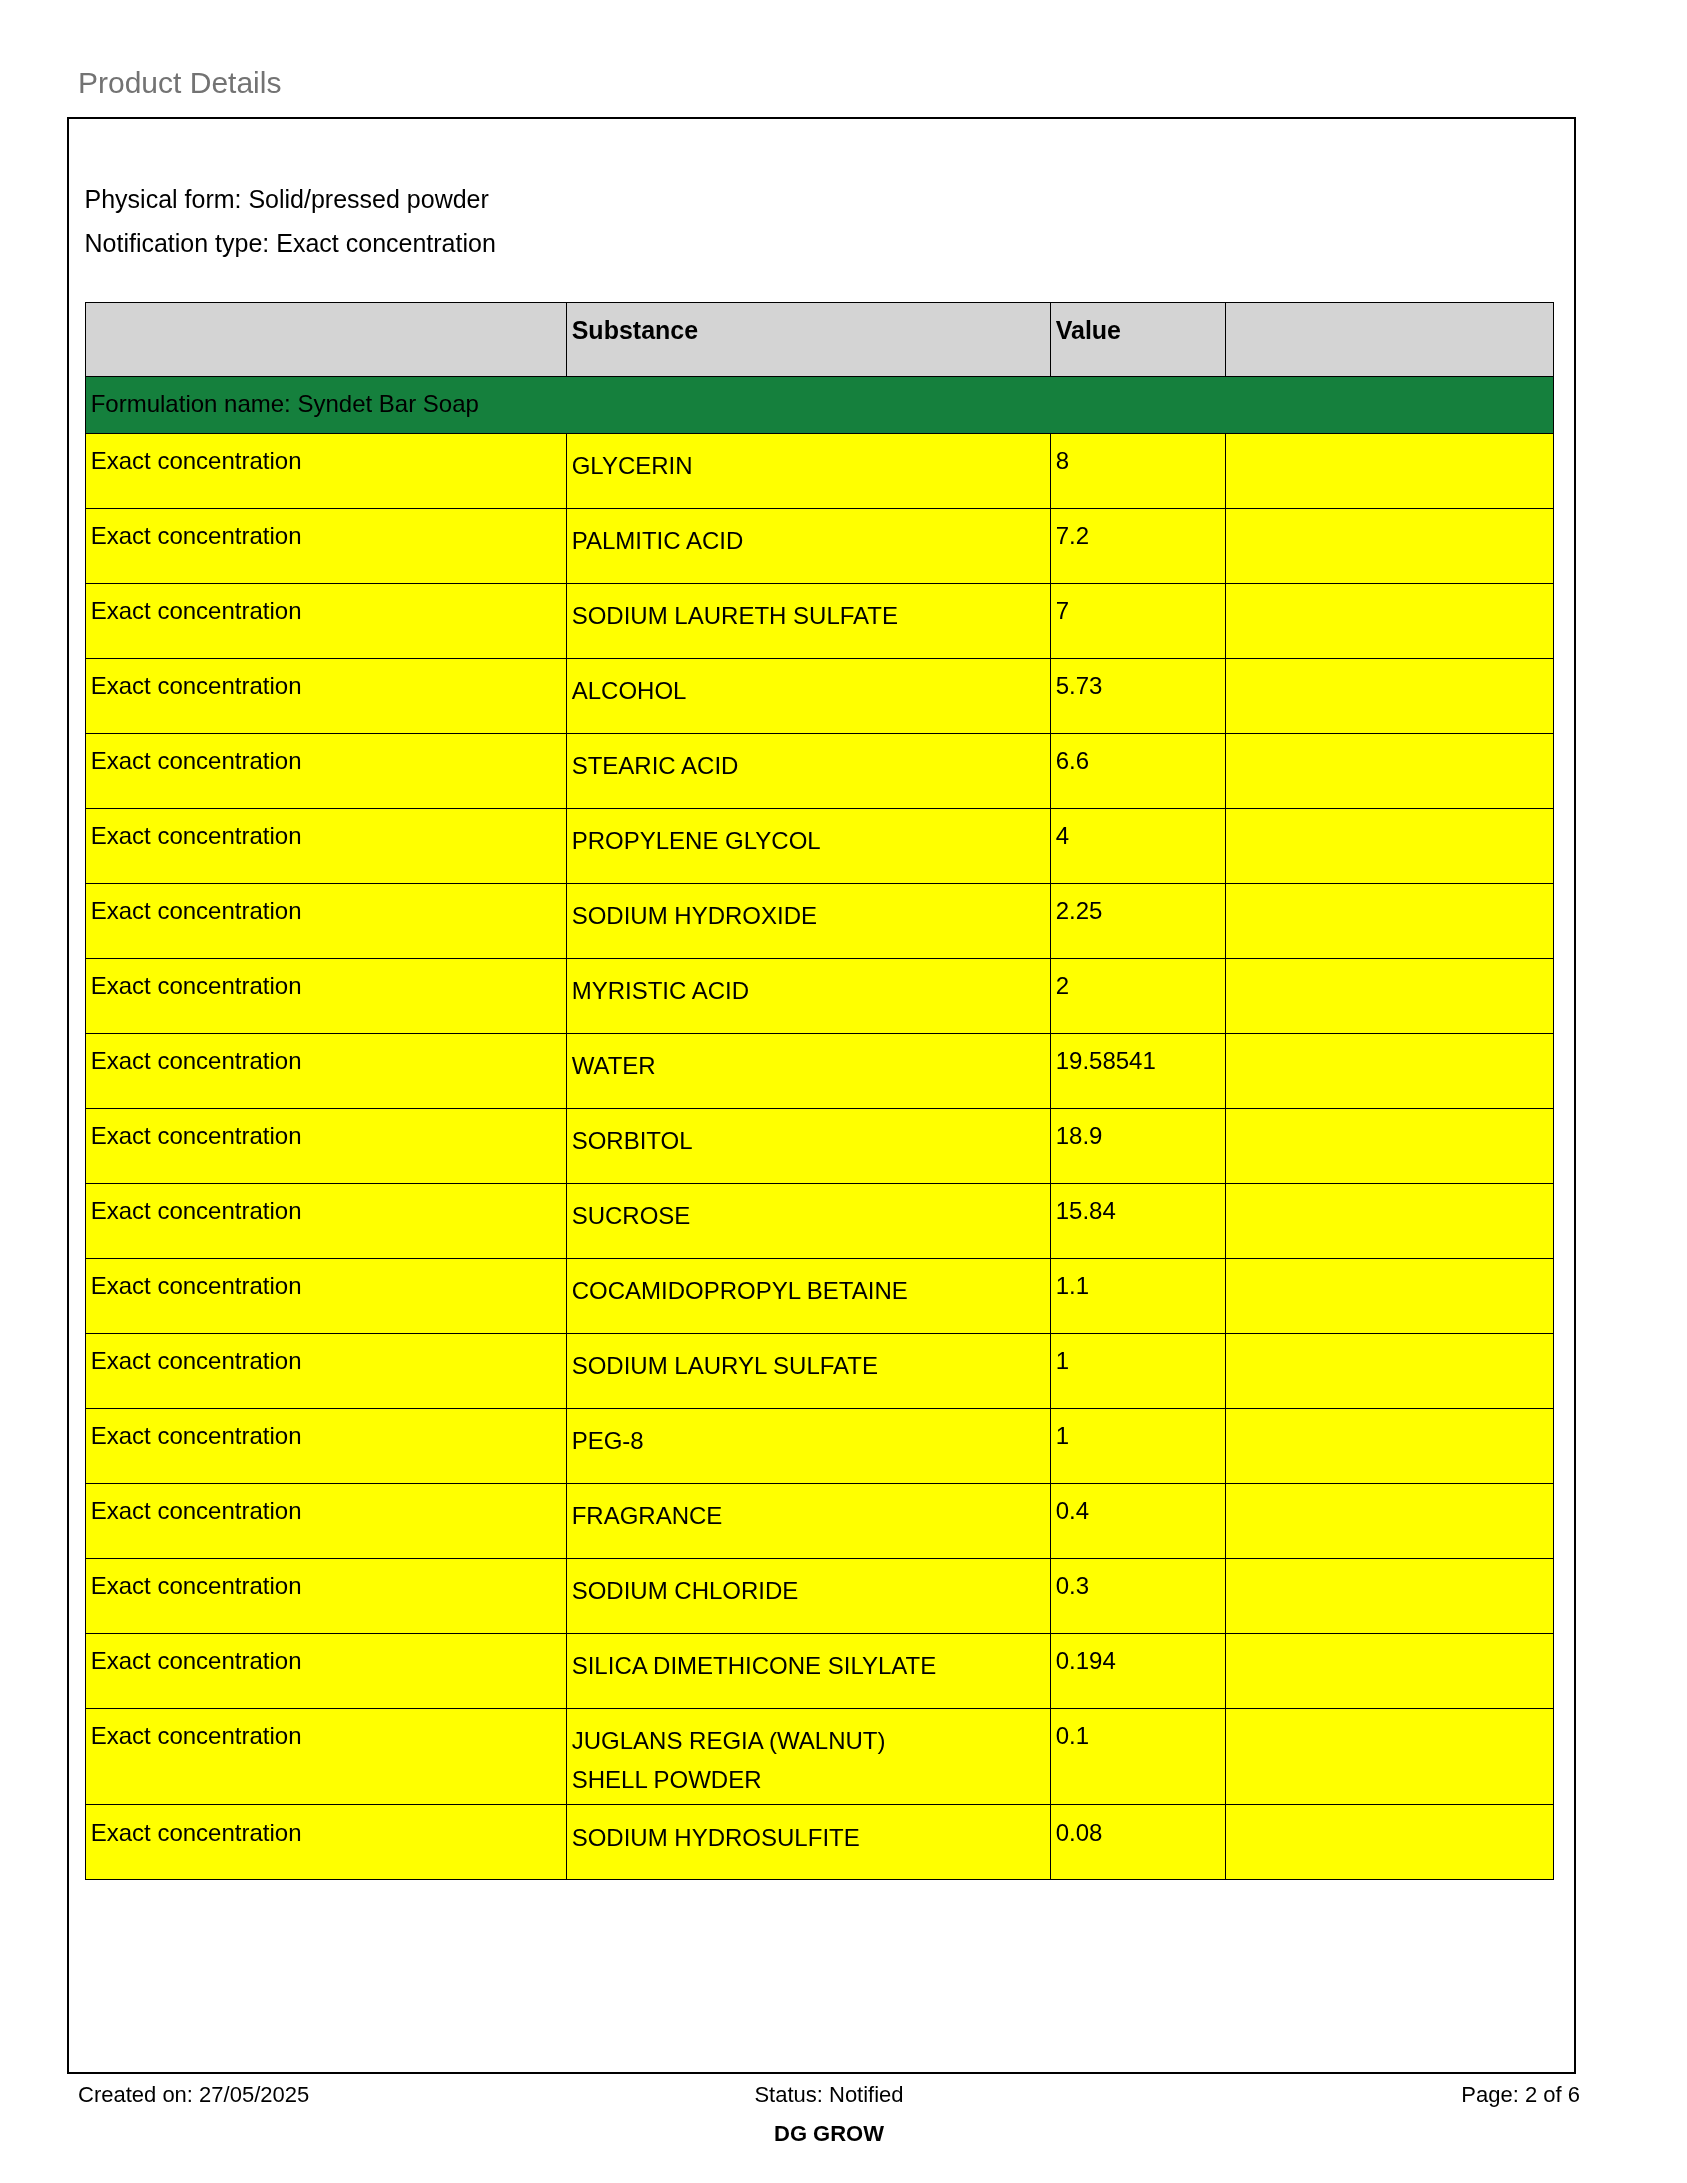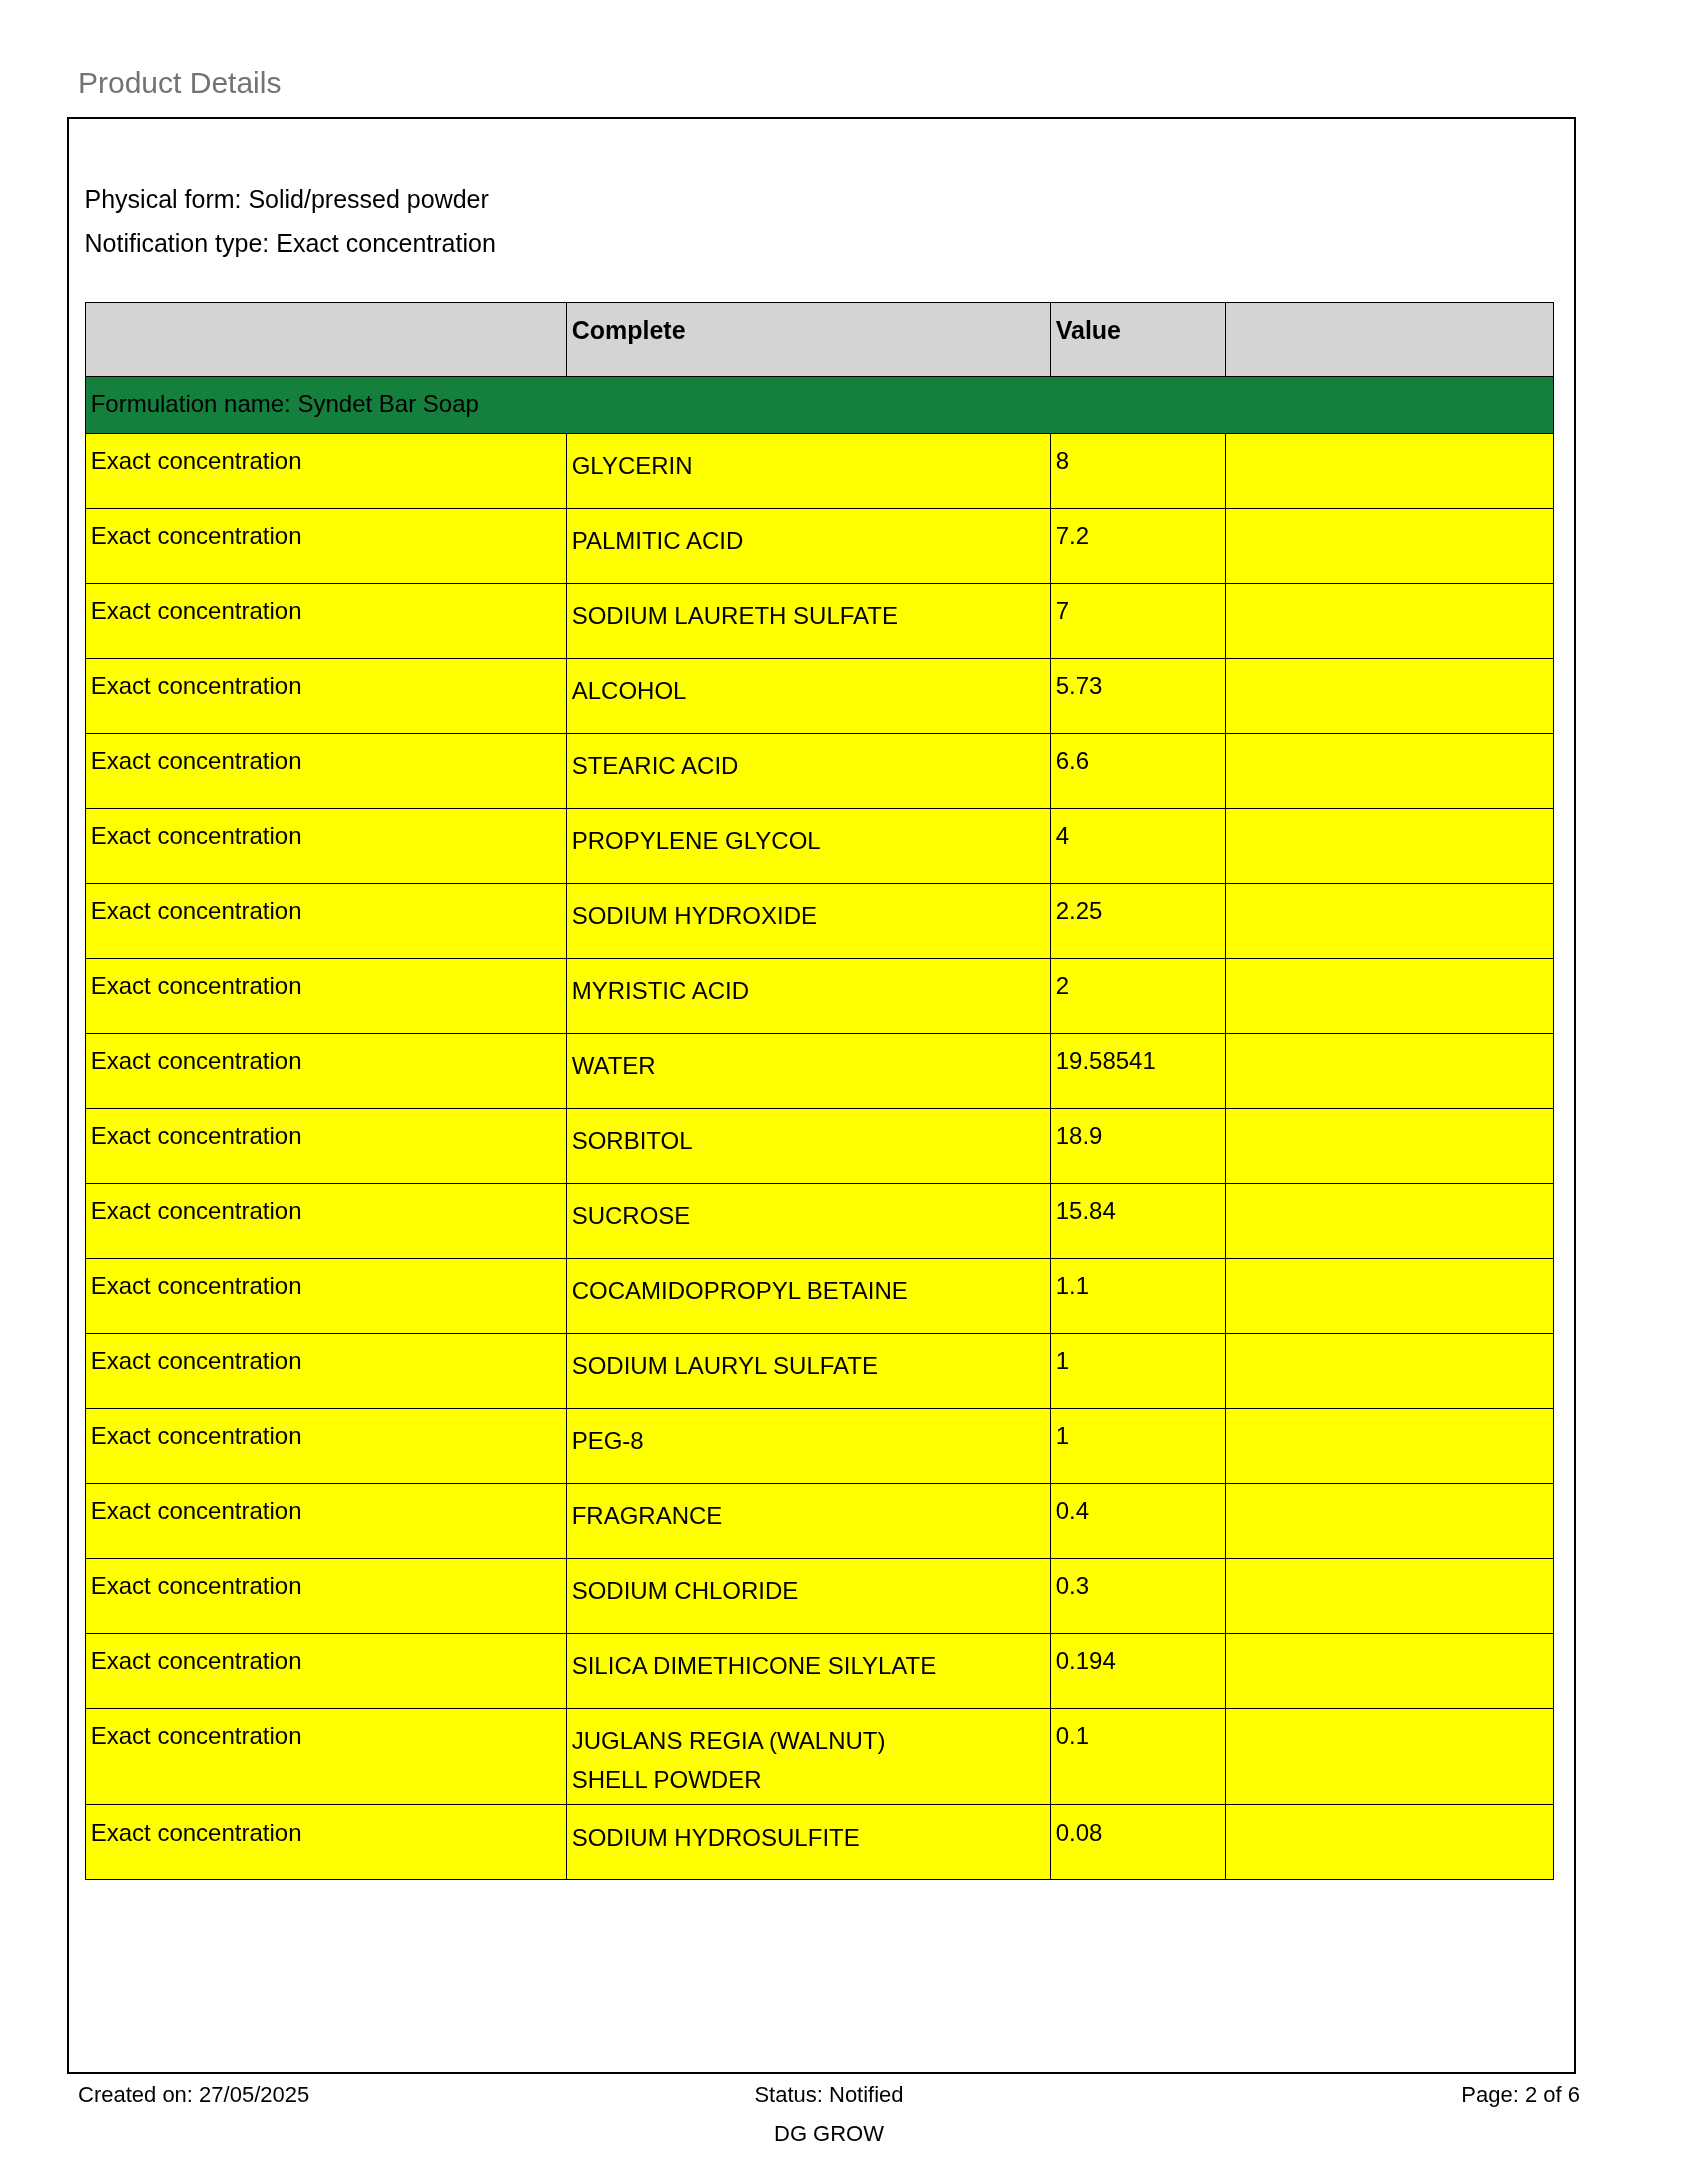--- a/index.html
+++ b/index.html
@@ -64,21 +64,21 @@
     position:absolute;left:78px;top:2082px;width:1502px;
     font-size:22px;
   }
   .footer-row{
     display:grid;grid-template-columns:1fr auto 1fr;
     align-items:baseline;
   }
   .footer-left{justify-self:start;}
   .footer-center{justify-self:center;}
   .footer-right{justify-self:end;}
-  .footer-row2{text-align:center;margin-top:13.4px;}
+  .footer-row2{text-align:center;margin-top:13.4px;font-weight:bold;}
 </style>
 </head>
 <body>
 
 <div class="page">
 
   <div class="doc-title">Product Details</div>
 
   <div class="outer-box">
 
@@ -90,21 +90,21 @@
     <table class="comp">
       <colgroup>
         <col style="width:481px">
         <col style="width:484px">
         <col style="width:175px">
         <col style="width:328px">
       </colgroup>
       <thead>
         <tr class="header-row">
           <th></th>
-          <th>Complete</th>
+          <th>Substance</th>
           <th>Value</th>
           <th></th>
         </tr>
       </thead>
       <tbody id="comp-body">
         <tr class="formulation-row">
           <td colspan="4">Formulation name: Syndet Bar Soap</td>
         </tr>
 
   <tr class="data-row">

